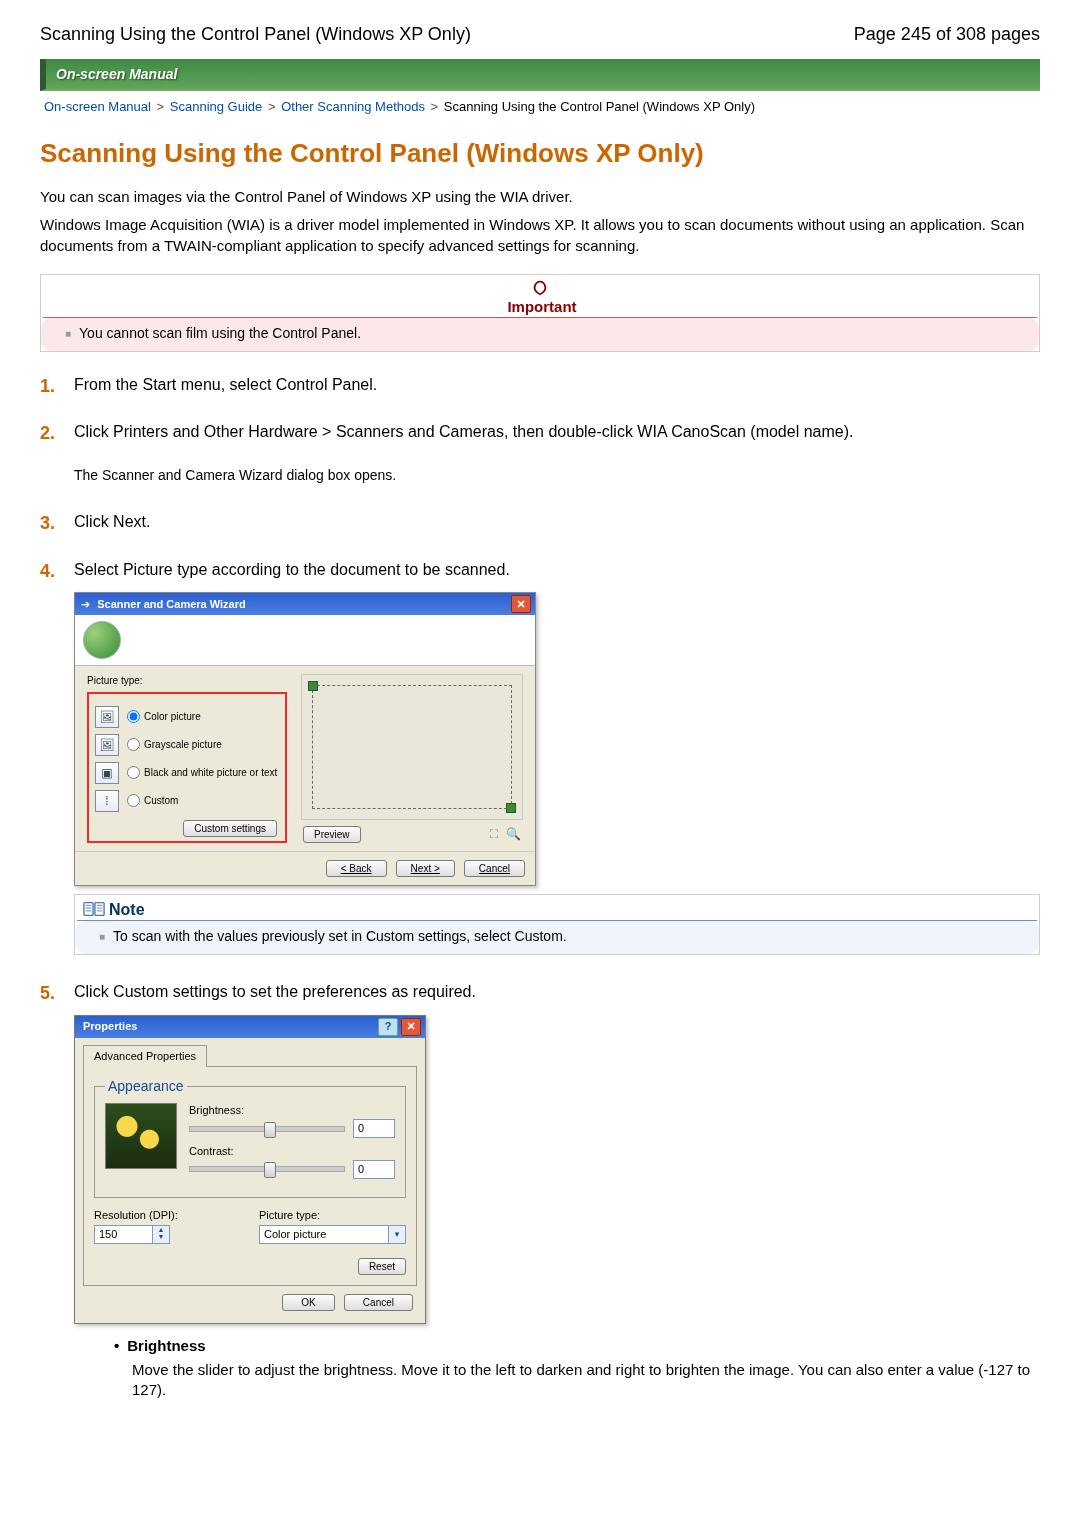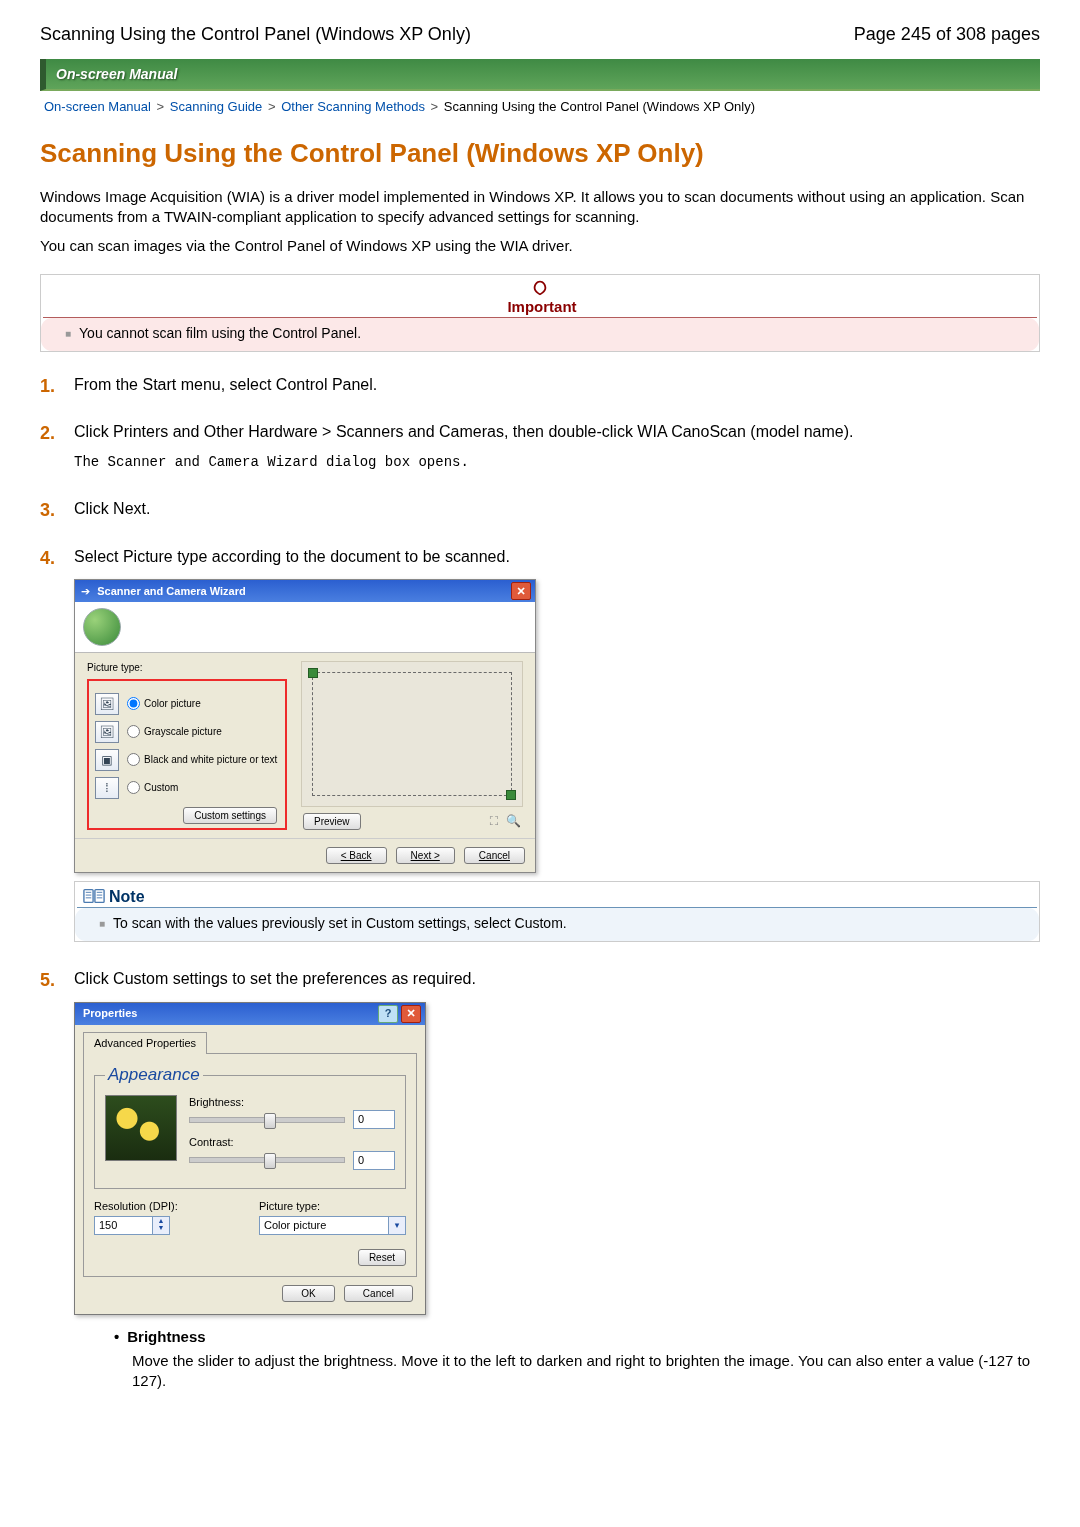--- a/index.html
+++ b/index.html
@@ -70,21 +70,21 @@
     content:"■"; color:#999; font-size:10px; margin-right:8px; position:relative; top:-1px;
   }
   .icon-important { width:18px; height:18px; }
   .icon-note { width:22px; height:16px; }
   ol.steps { list-style:none; padding:0; margin:22px 0 0 0; }
   ol.steps > li { margin:0 0 26px 0; padding-left:34px; position:relative; font-size:16px; }
   ol.steps > li > .num {
     position:absolute; left:0; top:0;
     color:#cc6600; font-weight:bold; font-size:18px;
   }
-  ol.steps > li .sub { display:block; font-size:14px; margin-top:10px;font-family:Liberation Mono, monospace; }
+  ol.steps > li .sub { display:block; font-size:14px; margin-top:23px; }
   
   .wizard {
     width:460px; border:1px solid #888; background:#ece9d8;
     font-size:11px; margin:12px 0 4px 0; box-shadow:2px 2px 4px rgba(0,0,0,0.25);
   }
   .wiz-title {
     background:linear-gradient(#2b5fd0,#4a7fe0);
     color:#fff; height:22px; display:flex; align-items:center; justify-content:space-between;
     padding:0 4px 0 6px; font-weight:bold;
   }
@@ -156,21 +156,21 @@
   }
   .props-body{ padding:6px 8px 8px 8px;}
   .tab{
     display:inline-block; background:#ece9d8; border:1px solid #9a9a9a; border-bottom:none;
     padding:3px 10px; font-size:11px; position:relative; top:1px;
   }
   .tab-pane{ border:1px solid #9a9a9a; background:#ece9d8; padding:10px;}
   fieldset.appearance{
     border:1px solid #9a9a9a; padding:8px 10px 12px 10px; margin:0 0 10px 0;
   }
-  fieldset.appearance legend{ color:#1a4aa0; font-size:17px; padding:0 3px;font-style:italic;}
+  fieldset.appearance legend{ color:#1a4aa0; font-size:14px; padding:0 3px;}
   .app-row{ display:flex; gap:12px;}
   .thumb{
     width:70px; height:64px; border:1px solid #7a7a7a;
     background:
       radial-gradient(circle at 30% 35%, #f6d84a 0 10px, transparent 11px),
       radial-gradient(circle at 62% 55%, #f6d84a 0 9px, transparent 10px),
       linear-gradient(#2d4d1d,#1a2d10);
   }
   .sliders{ flex:1; }
   .sliders label{ display:block; font-size:11px; margin-bottom:1px; text-decoration:underline dotted transparent;}
@@ -231,22 +231,22 @@
     <a href="#">Scanning Guide</a>
     <span class="sep">&gt;</span>
     <a href="#">Other Scanning Methods</a>
     <span class="sep">&gt;</span>
     <span>Scanning Using the Control Panel (Windows XP Only)</span>
   </div>
 
   <h1 class="page-title">Scanning Using the Control Panel (Windows XP Only)</h1>
 
   <div class="body">
+    <p>You can scan images via the Control Panel of Windows XP using the WIA driver.</p>
     <p>Windows Image Acquisition (WIA) is a driver model implemented in Windows XP. It allows you to scan documents without using an application. Scan documents from a TWAIN-compliant application to specify advanced settings for scanning.</p>
-    <p>You can scan images via the Control Panel of Windows XP using the WIA driver.</p>
 
     <div class="callout important">
       <div class="callout-head">
         <svg class="icon-important" viewBox="0 0 20 20">
           <path d="M10 2 C14 2 17 6 17 10 C17 15 10 18 10 18 C10 18 3 15 3 10 C3 6 6 2 10 2 Z
                    M10 4 C7 4 5 7 5 10 C5 13 10 16 10 16 C10 16 15 13 15 10 C15 7 13 4 10 4 Z" fill="#8a0000"></path>
         </svg>
         <span class="label">Important</span>
       </div>
       <div class="callout-body">

